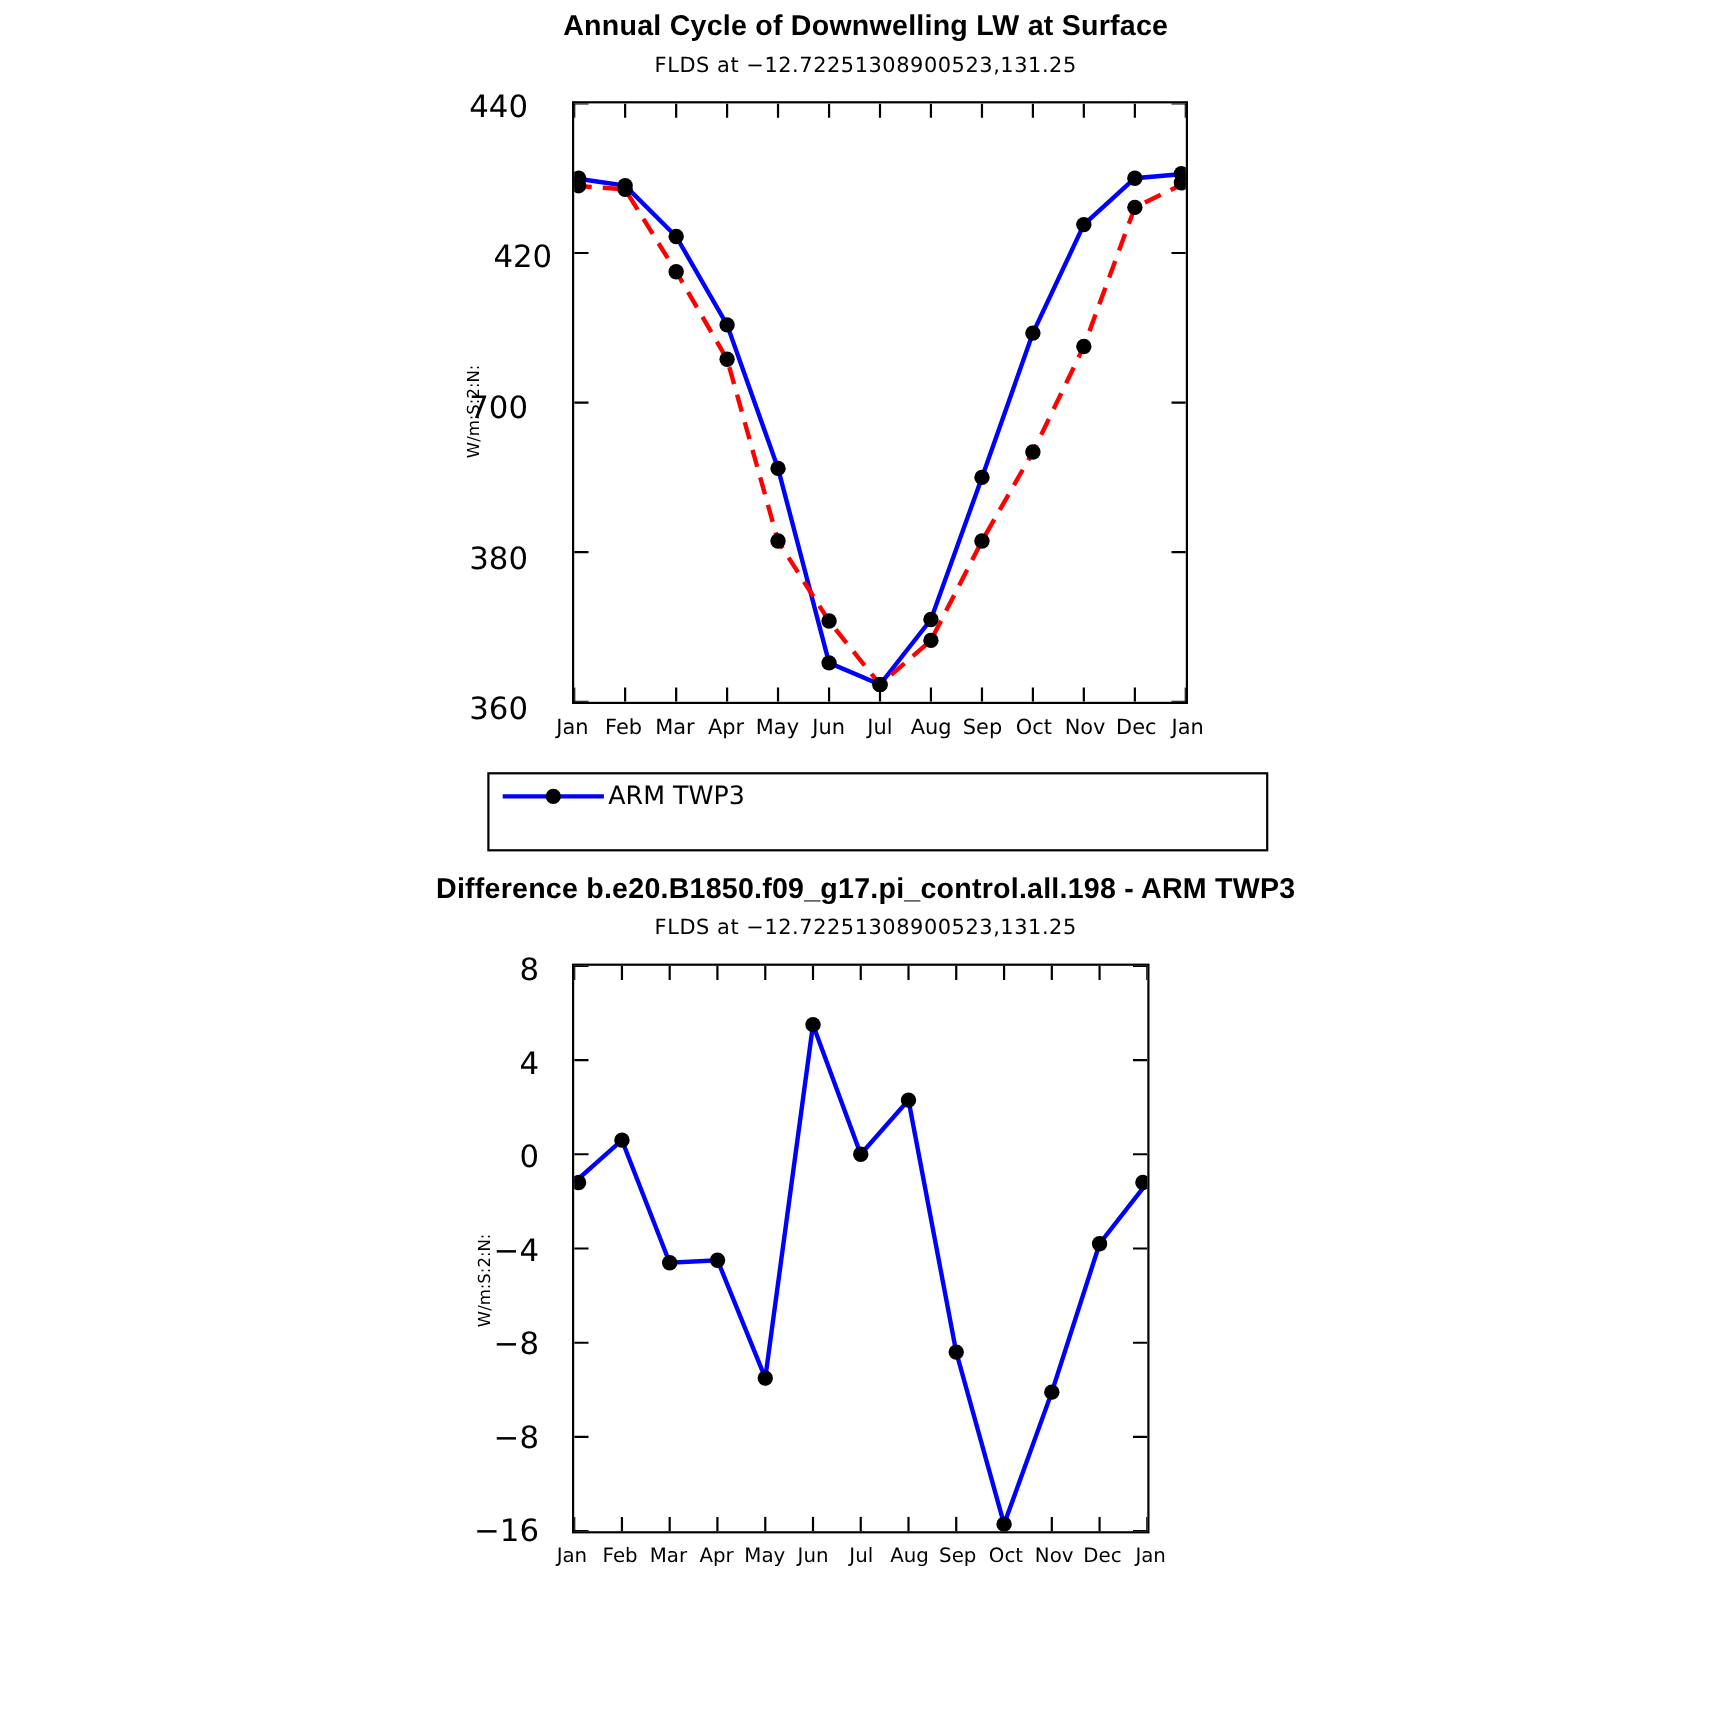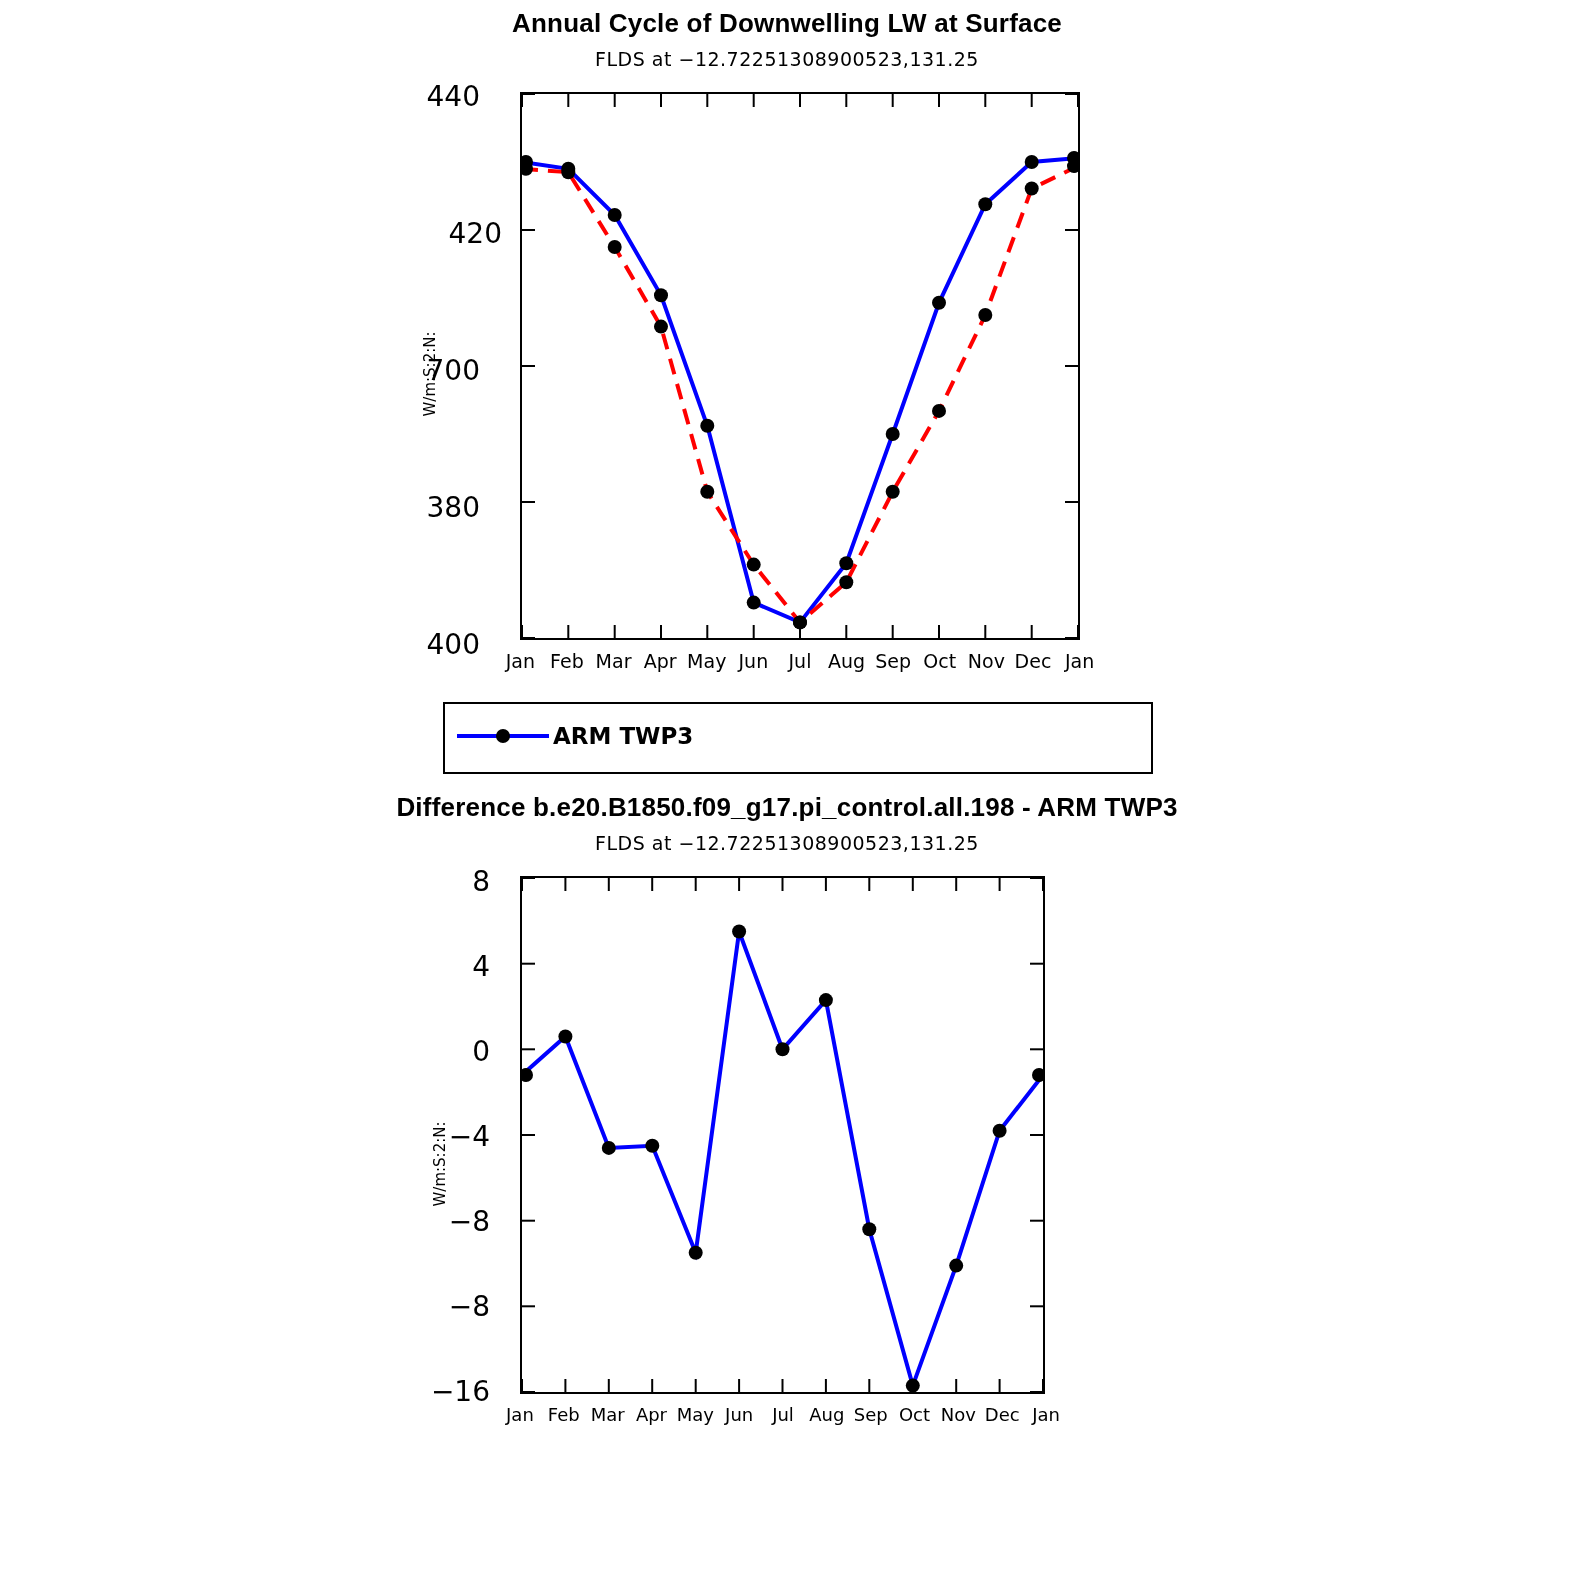--- a/index.html
+++ b/index.html
@@ -61,21 +61,21 @@
 
     <div class="title-main" style="top:8px;">Annual Cycle of Downwelling LW at Surface</div>
     <div class="title-sub" style="top:48px;">FLDS at −12.72251308900523,131.25</div>
 
     <div class="ylabel" style="left:370px;top:365px;width:120px;text-align:center;transform:rotate(-90deg);">W/m:S:2:N:</div>
 
     <div class="yticklabel" style="left:390px;top:80px;width:90px;">440</div>
     <div class="yticklabel" style="left:412px;top:217px;width:90px;">420</div>
     <div class="yticklabel" style="left:390px;top:354px;width:90px;">700</div>
     <div class="yticklabel" style="left:390px;top:491px;width:90px;">380</div>
-    <div class="yticklabel" style="left:390px;top:628px;width:90px;">400</div>
+    <div class="yticklabel" style="left:390px;top:628px;width:90px;">360</div>
 
     <div class="plotbox" style="left:520px;top:92px;width:560px;height:548px;">
       <svg width="556" height="544" viewBox="0 0 556 544">
 
         <g stroke="#000" stroke-width="2">
           <line x1="0" y1="0" x2="0" y2="13"></line>
             <line x1="0" y1="544" x2="0" y2="531"></line>
           <line x1="46.3" y1="0" x2="46.3" y2="13"></line>
             <line x1="46.3" y1="544" x2="46.3" y2="531"></line>
           <line x1="92.7" y1="0" x2="92.7" y2="13"></line>
@@ -160,21 +160,21 @@
       <span>Jul</span>
       <span>Aug</span>
       <span>Sep</span>
       <span>Oct</span>
       <span>Nov</span>
       <span>Dec</span>
       <span>Jan</span>
     </div>
 
     <div class="legend" style="left:443px;top:702px;width:710px;height:72px;">
-      <div class="legend-row" style="top:16px;font-weight:bold;">
+      <div class="legend-row" style="top:4px;">
         <svg width="100" height="32" style="position:absolute;left:8px;top:0;">
           <line x1="4" y1="16" x2="96" y2="16" stroke="#0000ff" stroke-width="4"></line>
           <circle cx="50" cy="16" r="7" fill="#000"></circle>
         </svg>
         <span class="legend-label">ARM TWP3</span>
       </div>
     </div>
   </div>
 
   <div class="panel" style="left:0;top:790px;width:1574px;height:784px;">

